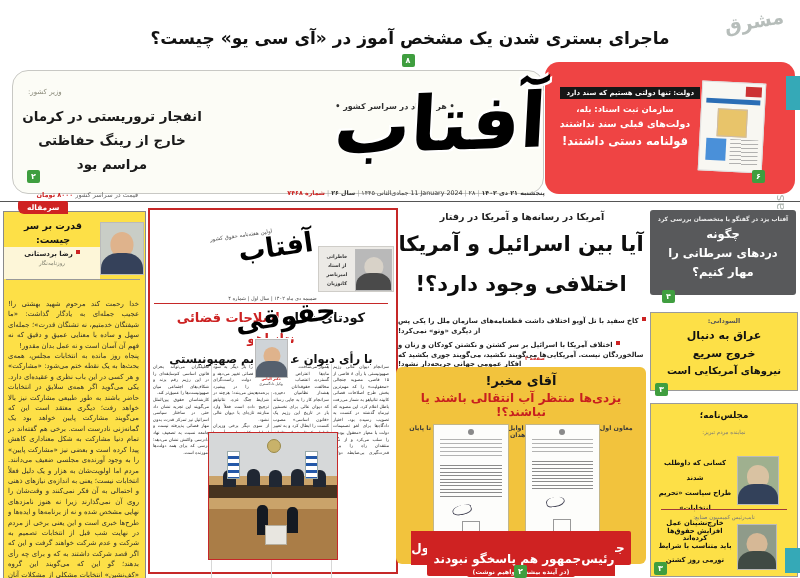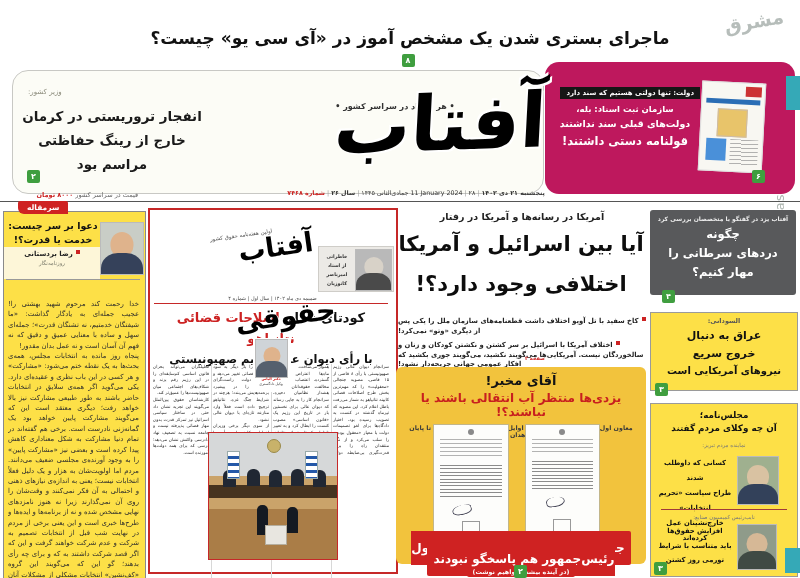--- a/index.html
+++ b/index.html
@@ -48,21 +48,21 @@
 <div class="abs ctr" style="left:22px;top:104px;width:180px;font-size:13.5px;font-weight:800;color:#1a1a1a;line-height:24px;">
   <div>انفجار تروریستی در کرمان</div>
   <div>خارج از رینگ حفاظتی مراسم بود</div>
 </div>
 <div class="badge" style="left:27px;top:170px;">۲</div>
 
 <div class="abs" style="left:330px;top:64px;width:220px;height:128px;font-size:76px;font-weight:900;color:#000;
             text-align:center;line-height:120px;transform:skewX(-5deg) rotate(-2deg);
             text-shadow:2px 2px 0 #fff,-2px -2px 0 #fff;z-index:4;">آفتاب</div>
 
-<div class="abs" style="left:545px;top:62px;width:250px;height:132px;background:#be185d;border-radius:14px;z-index:3;">
+<div class="abs" style="left:545px;top:62px;width:250px;height:132px;background:#ef4444;border-radius:14px;z-index:3;">
   <div class="abs" style="right:95px;top:25px;background:#161616;color:#fff;font-size:7px;font-weight:bold;
               padding:2px 6px;white-space:nowrap;">دولت: تنها دولتی هستیم که سند دارد</div>
   <div class="abs ctr" style="left:5px;top:42px;width:150px;color:#fff;">
     <div style="font-size:8.5px;font-weight:bold;">سازمان ثبت اسناد: بله،</div>
     <div style="font-size:9.5px;font-weight:bold;margin-top:4px;">دولت‌های قبلی سند نداشتند</div>
     <div style="font-size:11.5px;font-weight:900;margin-top:5px;">قولنامه دستی داشتند!</div>
   </div>
 
   <div class="abs" style="left:155px;top:20px;width:62px;height:88px;background:#f8f7f2;border:1px solid #ddd;transform:rotate(3deg);">
     <div class="abs" style="right:3px;top:3px;width:16px;height:10px;background:#c33;"></div>
@@ -87,21 +87,21 @@
 </div>
 <div class="abs" style="left:8px;top:191px;width:130px;font-size:6.5px;color:#666;">
   <span>قیمت در سراسر کشور</span>
   <b style="color:#cc2222;">۸۰۰۰ تومان</b>
 </div>
 <div class="rule" style="left:0;top:201px;width:800px;height:1px;"></div>
 
 <div class="abs redtag" style="left:18px;top:201px;font-size:7.5px;padding:2px 9px;border-radius:2px 2px 0 6px;z-index:5;">سرمقاله</div>
 <div class="abs box-border" style="left:3px;top:211px;width:141px;height:367px;border-color:#8a8a8a;"></div>
 <div class="abs ctr" style="left:6px;top:219px;width:94px;font-size:9.5px;font-weight:800;color:#111;line-height:14px;">
-  <div>دعوا بر سر چیست:</div>
+  <div>قدرت بر سر چیست:</div>
   <div>خدمت یا قدرت؟!</div>
 </div>
 <div class="abs por" style="left:100px;top:222px;width:42px;height:51px;background:#c9cdc6;">
   <div class="por-face"></div>
   <div class="por-body" style="background:#35415a;"></div>
 </div>
 <div class="abs ctr" style="left:4px;top:247px;width:96px;height:29px;background:#fdf6d8;padding-top:3px;">
   <div style="font-size:7px;font-weight:bold;color:#222;">
     <span class="sq" style="background:#cc2222;"></span><span>رضا بردستانی</span>
   </div>
@@ -227,21 +227,20 @@
     <div>عراق به دنبال</div>
     <div>خروج سریع</div>
     <div style="font-size:10px;">نیروهای آمریکایی است</div>
   </div>
 </div>
 <div class="badge" style="left:655px;top:383px;">۳</div>
 
 <div class="abs box-border" style="left:650px;top:403px;width:146px;height:172px;">
   <div class="ctr" style="margin-top:5px;font-size:8.8px;font-weight:800;color:#111;line-height:13px;">
     <div>مجلس‌نامه؛</div>
-    <div>آن چه وکلای مردم گفتند</div>
   </div>
   <div class="ctr" style="margin-top:7px;font-size:5.5px;color:#777;">نماینده مردم تبریز:</div>
   <div class="abs por" style="left:86px;top:52px;width:40px;height:47px;background:#9fb08f;">
     <div class="por-face" style="background:#d9c2a2;"></div>
     <div class="por-body" style="background:#33415a;"></div>
   </div>
   <div class="abs ctr" style="left:4px;top:52px;width:80px;font-size:6.8px;font-weight:800;color:#111;line-height:15px;">
     <div>کسانی که داوطلب شدند</div>
     <div>طراح سیاست «تحریم انتخابات»</div>
     <div>خارج‌نشینان عمل کرده‌اند</div>

